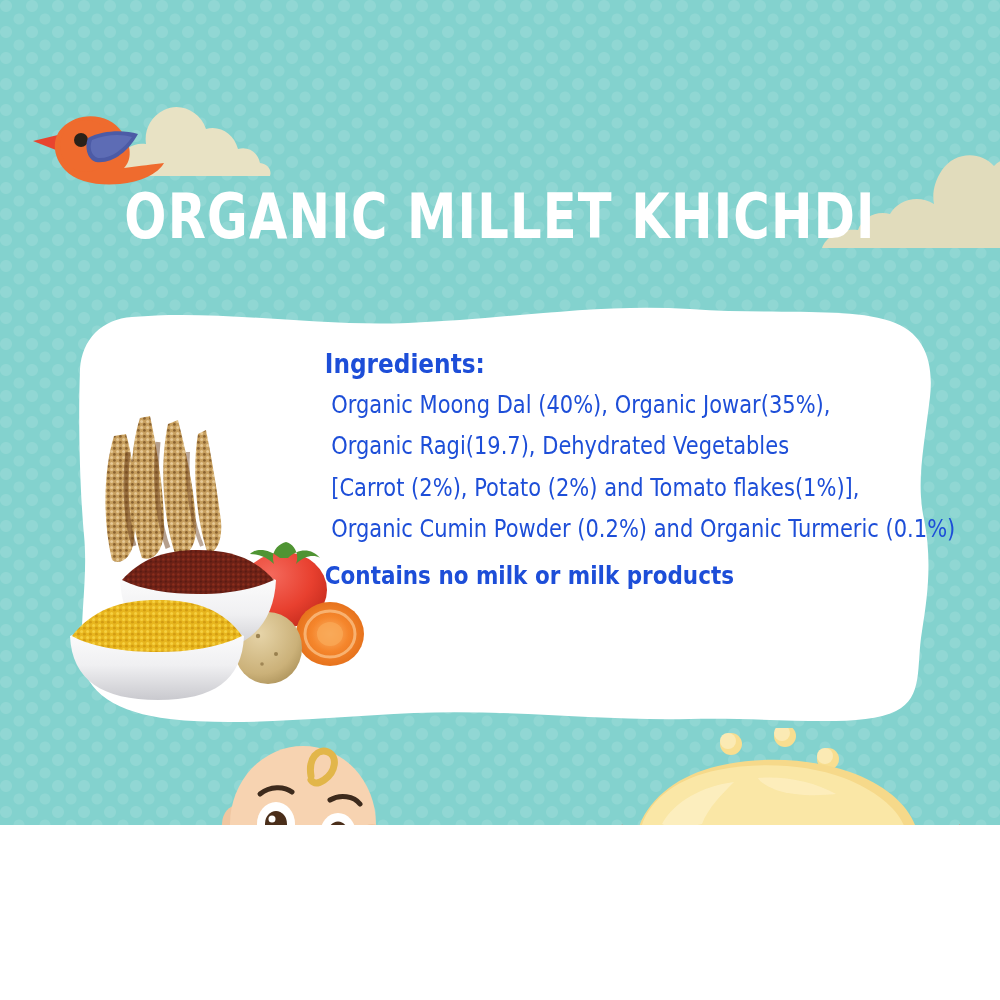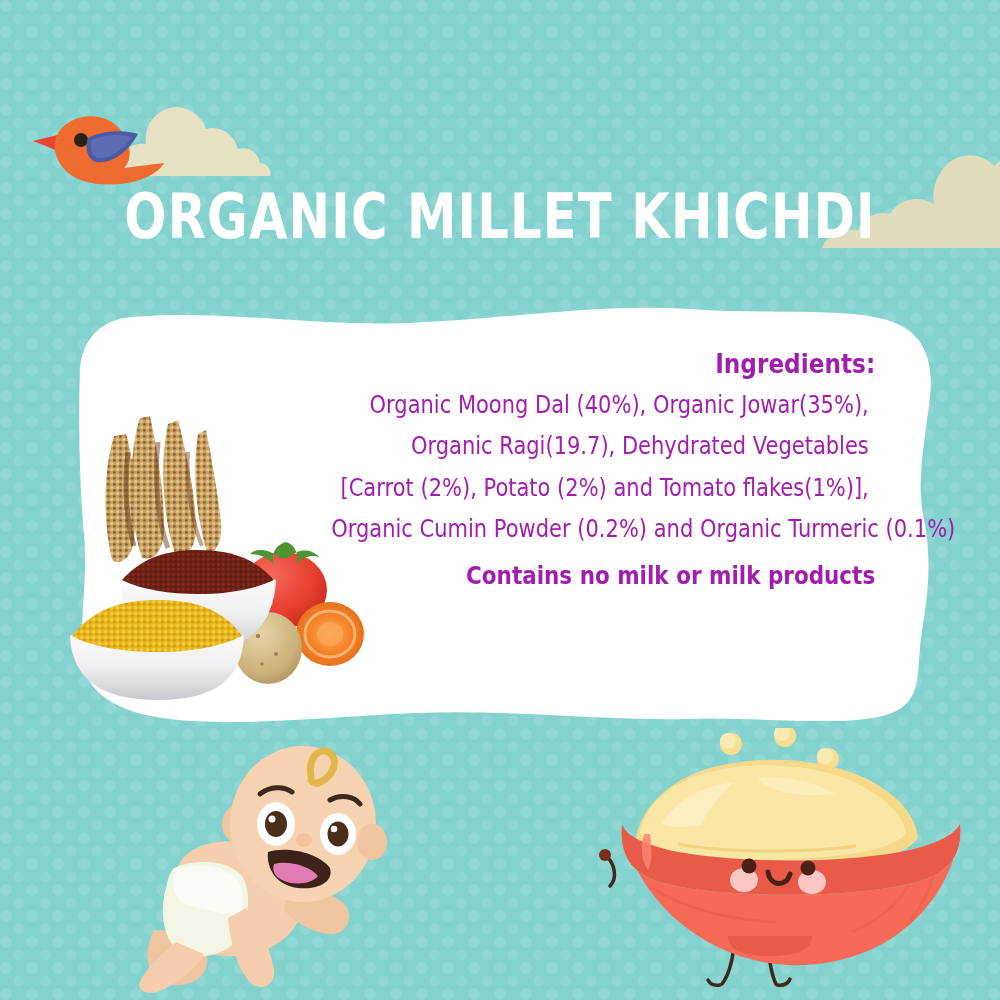--- a/index.html
+++ b/index.html
@@ -9,21 +9,21 @@
   body {
     width: 1000px;
     height: 1000px;
     font-family: "Liberation Sans", sans-serif;
     overflow: hidden;
   }
 
   #poster {
     position: relative;
     width: 1000px;
-    height: 1000px;
+    height: 825px;
     background-color: #83d2ce;
     overflow: hidden;
   }
 
   
   #dot-texture {
     position: absolute;
     inset: 0;
     background-image:
       radial-gradient(circle at 6px 6px, rgba(255,255,255,0.115) 5.5px, rgba(255,255,255,0) 6.5px),
@@ -69,22 +69,22 @@
     height: 420px;
   }
   #card svg { display: block; width: 100%; height: 100%; }
 
   
   #ingredients {
     position: absolute;
     left: 280px;
     top: 348px;
     width: 640px;
-    text-align: right;
-    color: #a21caf;
+    text-align: left;
+    color: #1d4ed8;
     font-family: "DejaVu Sans", sans-serif;
   }
   #ingredients .heading {
     font-size: 27px;
     font-weight: bold;
     line-height: 1.18;
     transform: scaleX(0.86);
     transform-origin: 50% 50%;
     margin-bottom: 4px;
   }

